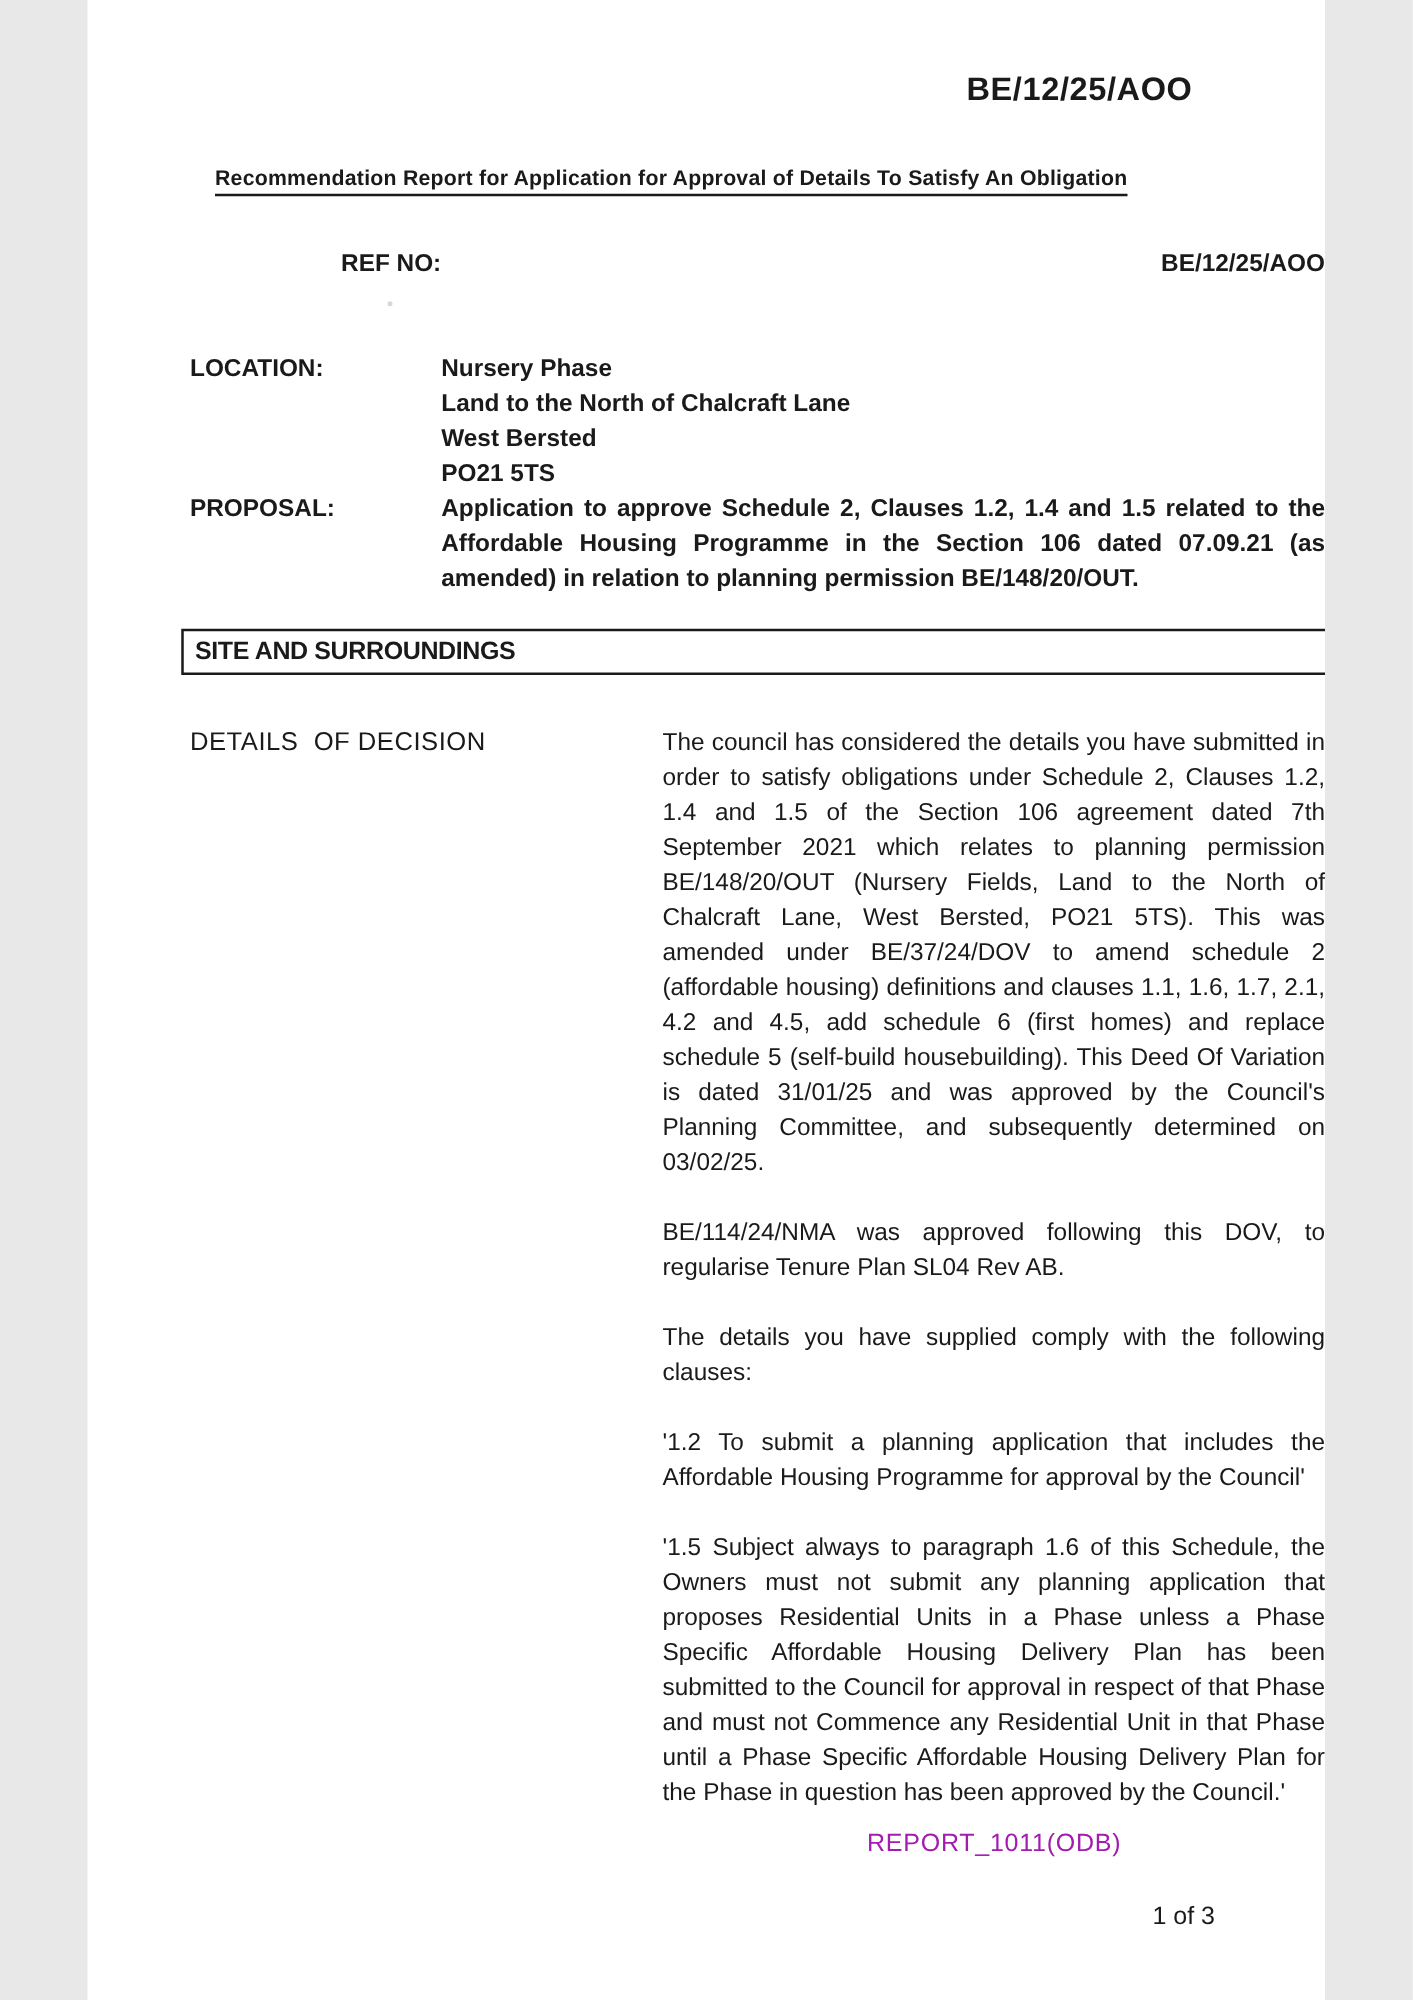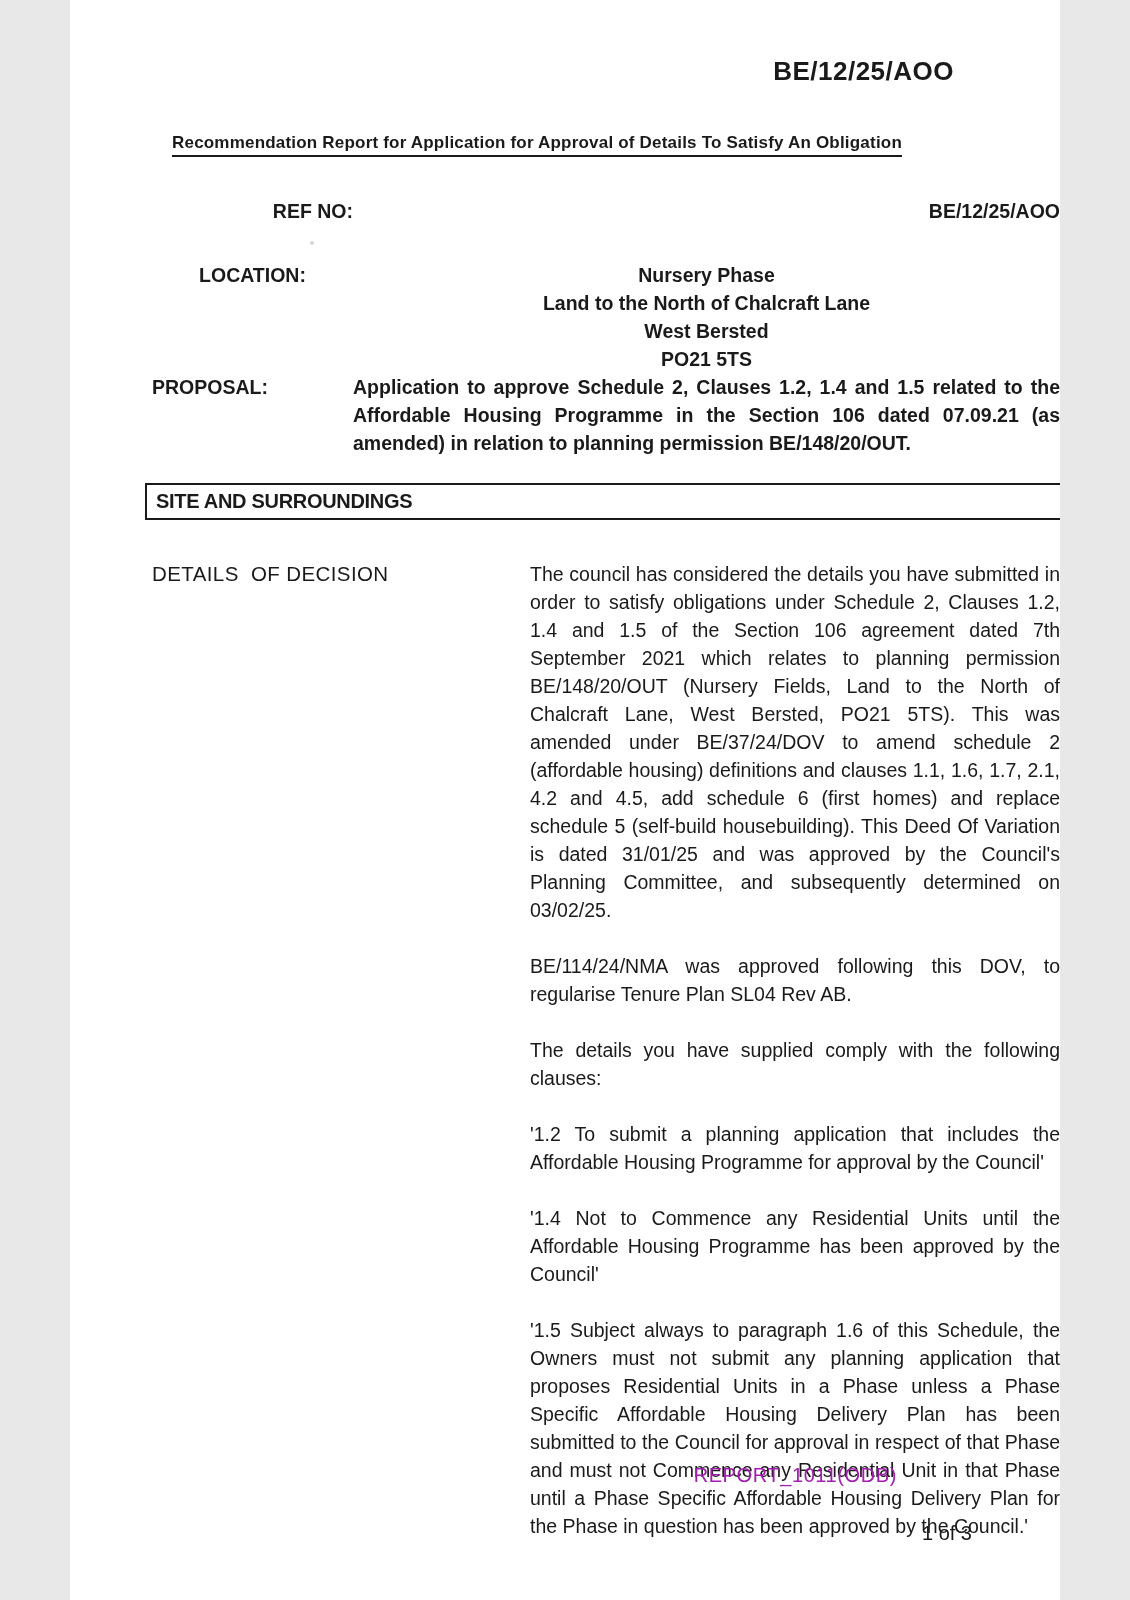--- a/index.html
+++ b/index.html
@@ -43,21 +43,21 @@
   .field-row{
     display:flex;
     align-items:flex-start;
     font-size:19.5px;
     line-height:28px;
     font-weight:bold;
   }
   .field-label{flex:0 0 201px;}
   .field-value{width:748px;}
   .row-ref{margin-top:40px;text-align:right;}
-  .row-location{margin-top:36px;text-align:center;}
+  .row-location{margin-top:56px;}
   .row-proposal{margin-top:0px;}
   .row-proposal .field-value{text-align:justify;}
   
   .artifact-dot{
     position:absolute;left:240px;top:241px;
     width:4px;height:4px;border-radius:50%;
     background:#d7d7d7;
   }
   
   .section-box{
@@ -140,21 +140,20 @@
 
     <div class="section-box">SITE AND SURROUNDINGS</div>
 
     <div class="decision">
       <div class="decision-label">DETAILS  OF DECISION</div>
       <div class="decision-body">
         <p>The council has considered the details you have submitted in order to satisfy obligations under Schedule 2, Clauses 1.2, 1.4 and 1.5 of the Section 106 agreement dated 7th September 2021 which relates to planning permission BE/148/20/OUT (Nursery Fields, Land to the North of Chalcraft Lane, West Bersted, PO21 5TS). This was amended under BE/37/24/DOV to amend schedule 2 (affordable housing) definitions and clauses 1.1, 1.6, 1.7, 2.1, 4.2 and 4.5, add schedule 6 (first homes) and replace schedule 5 (self-build housebuilding). This Deed Of Variation is dated 31/01/25 and was approved by the Council's Planning Committee, and subsequently determined on 03/02/25.</p>
         <p>BE/114/24/NMA was approved following this DOV, to regularise Tenure Plan SL04 Rev AB.</p>
         <p>The details you have supplied comply with the following clauses:</p>
         <p>'1.2 To submit a planning application that includes the Affordable Housing Programme for approval by the Council'</p>
-        <p>'1.4 Not to Commence any Residential Units until the Affordable Housing Programme has been approved by the Council'</p>
         <p>'1.5 Subject always to paragraph 1.6 of this Schedule, the Owners must not submit any planning application that proposes Residential Units in a Phase unless a Phase Specific Affordable Housing Delivery Plan has been submitted to the Council for approval in respect of that Phase and must not Commence any Residential Unit in that Phase until a Phase Specific Affordable Housing Delivery Plan for the Phase in question has been approved by the Council.'</p>
       </div>
     </div>
 
   </div>
 
   <div class="report-code">REPORT_1011(ODB)</div>
 
   <div class="page-number">1 of 3</div>
 

